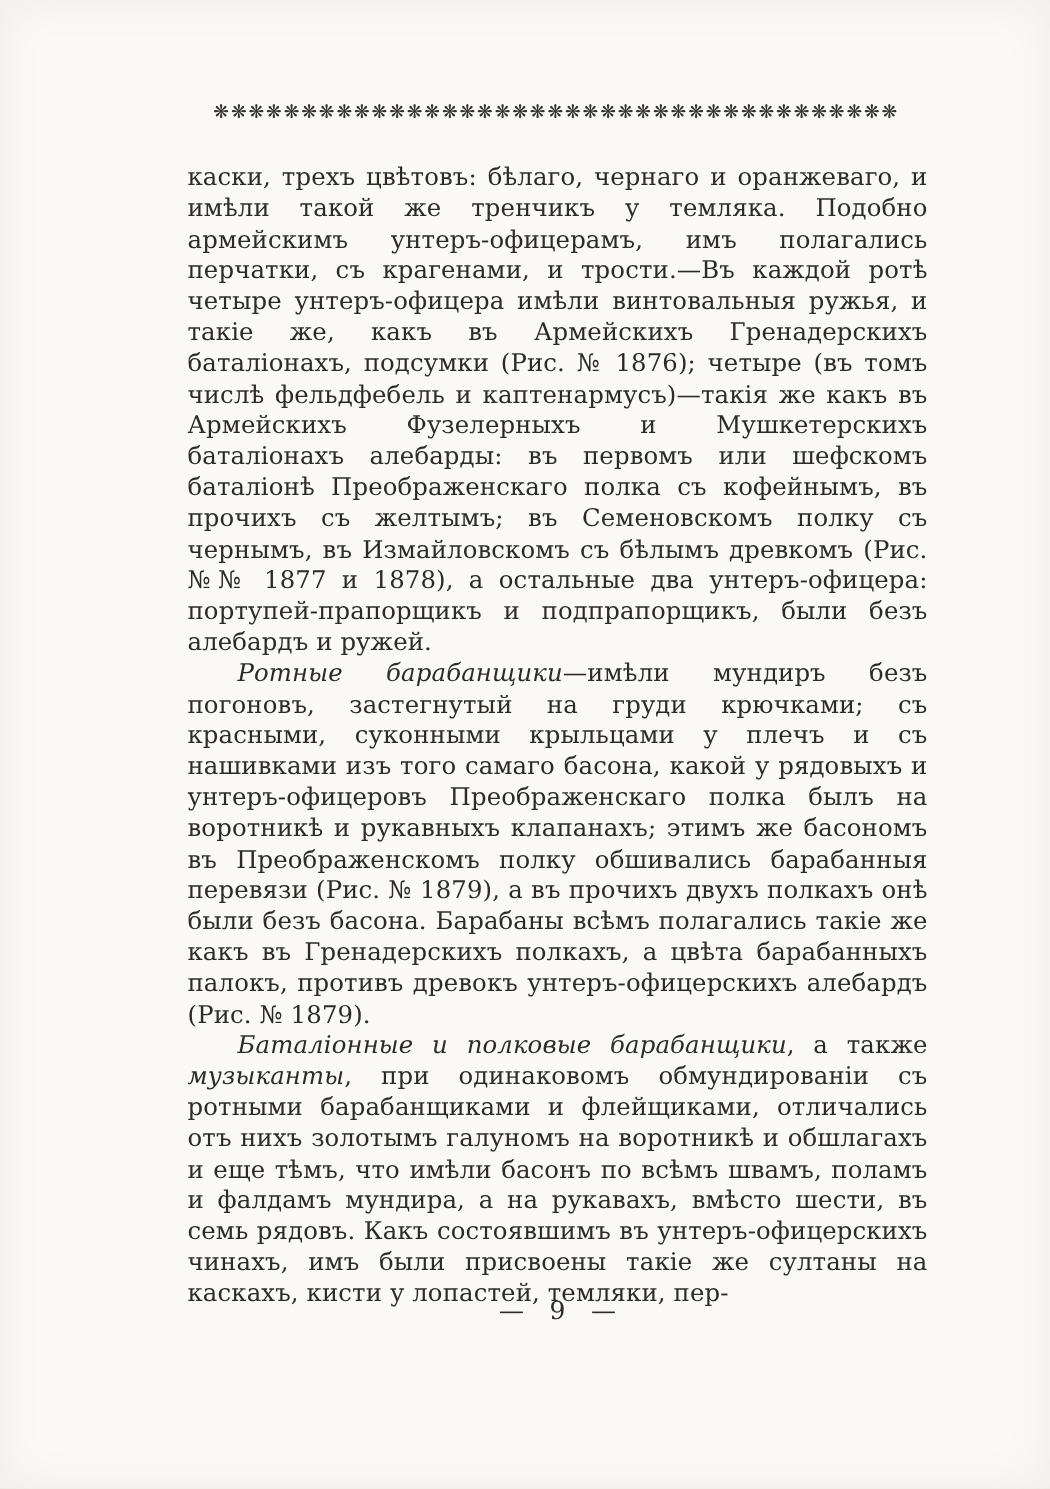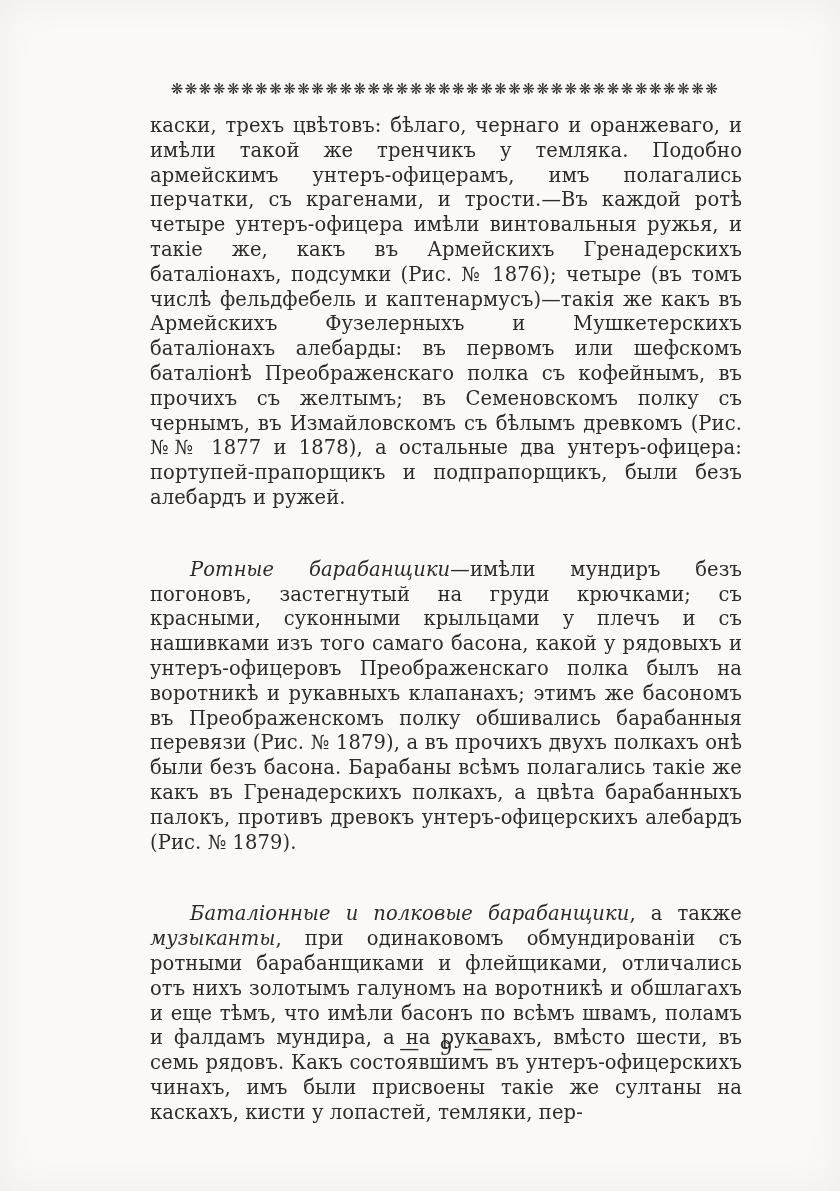--- a/index.html
+++ b/index.html
@@ -22,30 +22,30 @@
     text-align:center;
     font-family:"DejaVu Sans","Liberation Sans",sans-serif;
     font-size:15px;line-height:22px;
     letter-spacing:1.5px;
     color:#33302c;
     white-space:nowrap;
     overflow:hidden;
   }
   .textblock{
     position:absolute;
-    top:114px;left:150px;width:592px;
+    top:130px;left:150px;width:592px;
   }
   .para{
     margin:0;
     font-size:19.5px;
     line-height:24.8px;
     text-align:justify;
     letter-spacing:0.1px;
   }
-  .para.indent{ text-indent:40px;margin-top:47px; }
+  .para.indent{ text-indent:40px; }
   .it{ font-style:italic; }
   .footer{
     position:absolute;
     top:1036px;left:150px;width:592px;
     text-align:center;
     font-size:20px;
     color:#2e2b27;
     word-spacing:14px;
   }
 </style>

